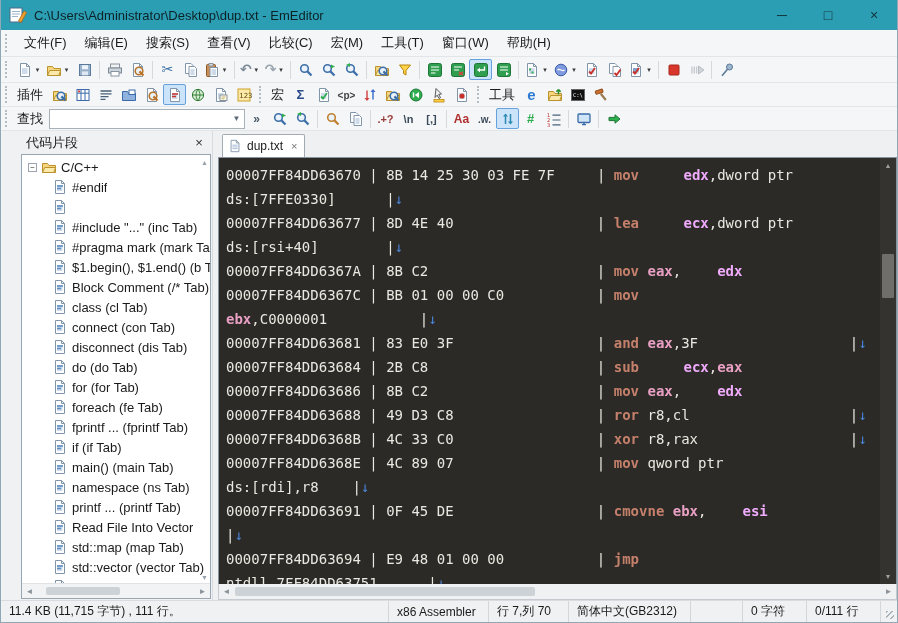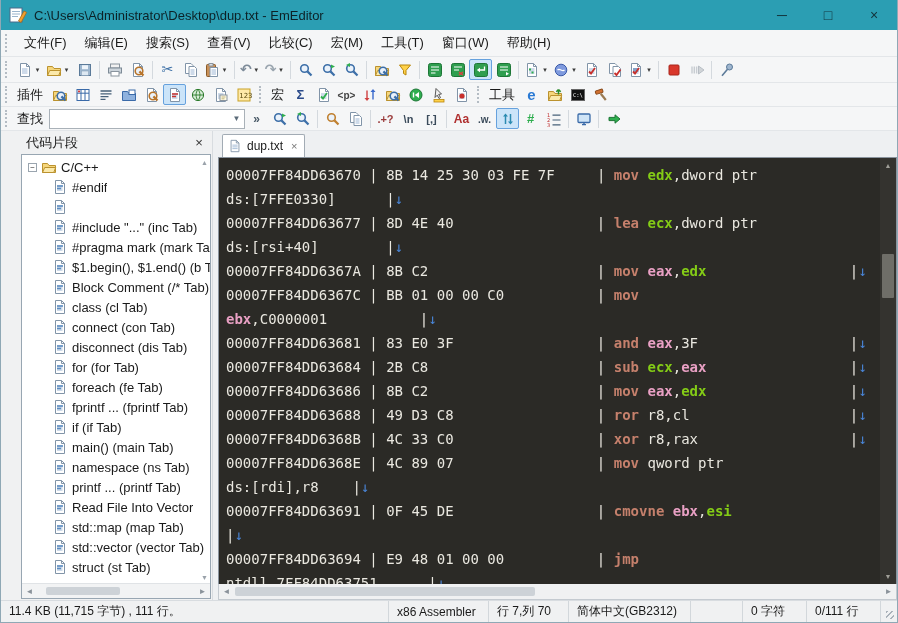--- a/index.html
+++ b/index.html
@@ -68,21 +68,21 @@
   .tabbar { height:26px; flex:0 0 26px; display:flex; align-items:flex-end; padding-left:4px; background:#eef0f2; }
   .tab { height:23px; background:#fff; border:1px solid #a2abb4; border-bottom:none; display:flex; align-items:center;
          padding:0 7px 0 5px; font-size:12px; border-radius:2px 2px 0 0; }
   .tab-ico { width:14px; height:14px; margin-right:5px; }
   .tab-close { margin-left:8px; color:#777; font-size:11px; }
   .editor-body { flex:1 1 auto; display:flex; min-height:0; background:#2b2a26; border:1px solid #8a949e; border-bottom:none; }
   .lines { flex:1 1 auto; overflow:hidden; padding:5px 0 0 7px; }
   .ln { height:24px; line-height:24px; white-space:pre; font-family:"DejaVu Sans Mono",monospace; font-size:14px; color:#eae8e0; }
   .c-m { color:#c5806c; font-weight:bold;text-align:right; }
   .c-p { color:#e9a0c4; font-weight:bold; }
-  .c-g { color:#84cc16; font-weight:bold; }
+  .c-g { color:#f0abfc; font-weight:bold;margin-left:36px; }
   .c-a { color:#4a86d8; }
   .vscroll { width:16px; flex:0 0 16px; background:#34332f; position:relative; }
   .vs-arrow { position:absolute; left:0; width:16px; height:15px; display:flex; align-items:center; justify-content:center;
               font-size:7px; color:#a09f98; }
   .vs-thumb { position:absolute; left:2px; right:2px; top:96px; height:44px; background:#6f6e68; border-radius:1px; }
   .editor-hscroll { height:16px; flex:0 0 16px; background:#f0f1f2; border:1px solid #c4cad0; border-top:none;
                     display:flex; align-items:center; position:relative; }
   .ehs-thumb { position:absolute; left:16px; width:300px; top:3px; bottom:3px; background:#cdd2d7; border-radius:2px; }
   
   .statusbar { height:22px; flex:0 0 22px; background:#f0f1f2; border-top:1px solid #d8dce0; display:flex; align-items:stretch; font-size:12px; }
@@ -763,20 +763,30 @@
             </div>
             <div class="tree-row">
               <span class="tree-indent"></span>
               <span class="tree-ico"><svg width="16" height="16" viewBox="0 0 16 16">
                   <path d="M3.5 1.5h6l3 3v10h-9z" fill="#fff" stroke="#8194a8"></path>
                   <path d="M9.5 1.5v3h3" fill="none" stroke="#8194a8"></path>
                   <path d="M5 7h5.5M5 9h5.5M5 11h5.5" stroke="#9db6d4"></path>
                   <path d="M5 7h6M5 9.5h4" stroke="#5a8ac0" stroke-width="1.3"></path>
                 </svg></span>
               <span class="lbl">disconnect  (dis Tab)</span>
+            </div>
+            <div class="tree-row">
+              <span class="tree-indent"></span>
+              <span class="tree-ico"><svg width="16" height="16" viewBox="0 0 16 16">
+                  <path d="M3.5 1.5h6l3 3v10h-9z" fill="#fff" stroke="#8194a8"></path>
+                  <path d="M9.5 1.5v3h3" fill="none" stroke="#8194a8"></path>
+                  <path d="M5 7h5.5M5 9h5.5M5 11h5.5" stroke="#9db6d4"></path>
+                  <path d="M5 7h6M5 9.5h4" stroke="#5a8ac0" stroke-width="1.3"></path>
+                </svg></span>
+              <span class="lbl">do  (do Tab)</span>
             </div>
             <div class="tree-row">
               <span class="tree-indent"></span>
               <span class="tree-ico"><svg width="16" height="16" viewBox="0 0 16 16">
                   <path d="M3.5 1.5h6l3 3v10h-9z" fill="#fff" stroke="#8194a8"></path>
                   <path d="M9.5 1.5v3h3" fill="none" stroke="#8194a8"></path>
                   <path d="M5 7h5.5M5 9h5.5M5 11h5.5" stroke="#9db6d4"></path>
                   <path d="M5 7h6M5 9.5h4" stroke="#5a8ac0" stroke-width="1.3"></path>
                 </svg></span>
               <span class="lbl">for  (for Tab)</span>

